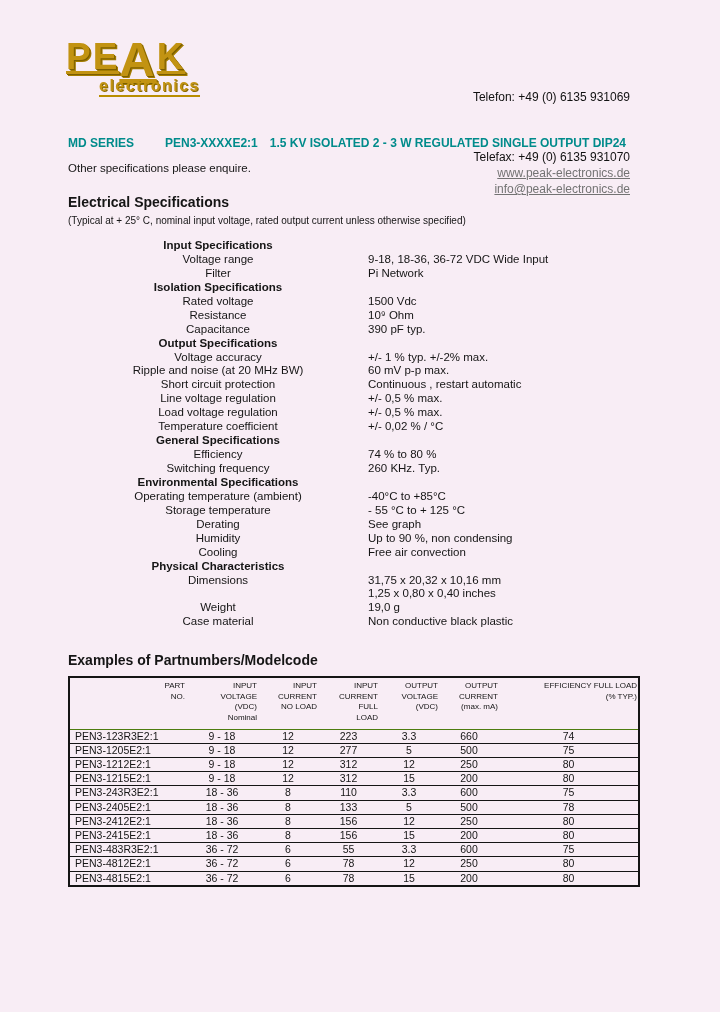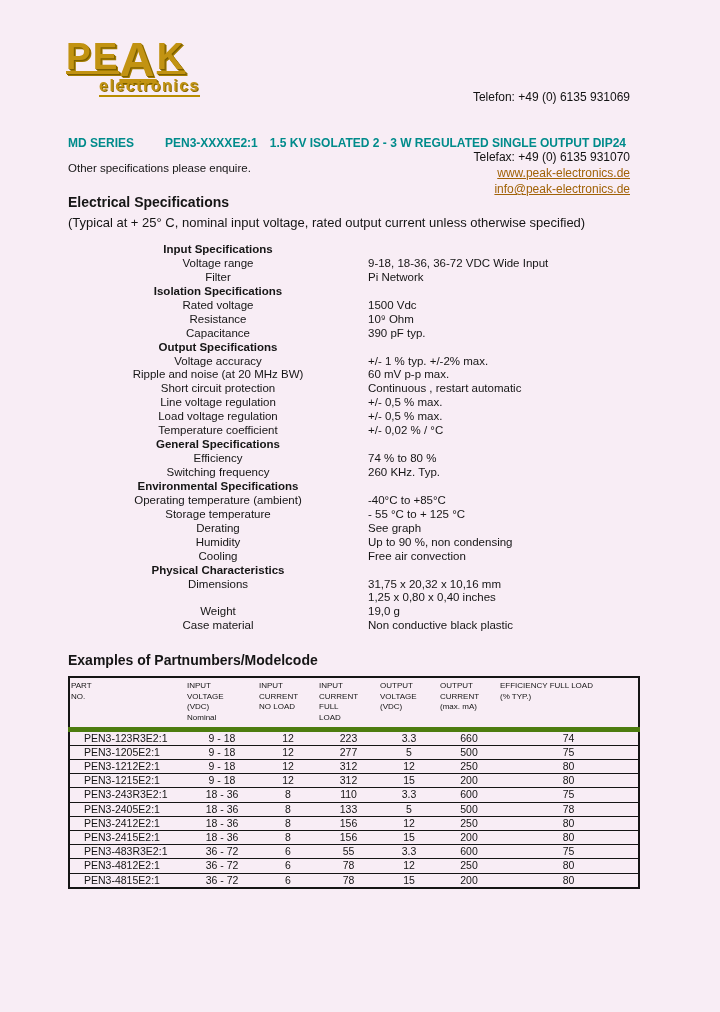--- a/index.html
+++ b/index.html
@@ -27,69 +27,69 @@
     font-weight: bold; font-size: 16px; letter-spacing: 1.5px;
     margin-left: 33px; margin-top: -1px;
     width: fit-content;
     border-bottom: 2px solid #b98e00; padding-bottom: 0px;
     text-shadow: 1px 1px 0 #8a6a00;
   }
 
   
   .contact { position: absolute; top: 45px; right: 90px; text-align: right; font-size: 12px; line-height: 16px; }
   .contact .plain { color: #111; margin-top: 44px; }
-  .contact .link { display: block; color: #a16207; text-decoration: underline; cursor: pointer; }
+  .contact .link { display: block; color: #737373; text-decoration: underline; cursor: pointer; }
 
   
   .title-row {
     position: absolute; left: 68px; top: 136px;
     font-weight: bold; font-size: 12px; color: #008b8b; white-space: nowrap;
   }
   .title-row .series { margin-right: 31px; }
   .title-row .model { margin-right: 12px; }
 
   .note { position: absolute; left: 68px; top: 162px; font-size: 11.5px; }
 
   
   .elec { position: absolute; left: 68px; top: 194px; width: 590px; }
   .section-heading { font-size: 14px; font-weight: bold; margin: 0; line-height: 16px; }
-  .elec .sub { font-size: 13px; margin-top: 5px; }
+  .elec .sub { font-size: 10px; margin-top: 5px; }
   .spec-list { margin-top: 13px; }
   .spec-row { display: flex; height: 13.95px; font-size: 11.5px; line-height: 13.8px; }
   .spec-row .spec-label { width: 300px; flex: 0 0 300px; text-align: center; }
   .spec-row.section .spec-label { font-weight: bold; }
 
   
   .examples { position: absolute; left: 68px; top: 652px; }
   .examples .section-heading { margin-bottom: 8px; }
   table.parts {
     border-collapse: collapse;
     width: 570px;
     table-layout: fixed;
     border: 2px solid #151515;
     background: transparent;
   }
   table.parts th {
     font-size: 8px; font-weight: normal;
     white-space: pre-line;
-    vertical-align: top; text-align: left;
+    vertical-align: top; text-align: right;
     padding: 3px 1px 0 1px;
     line-height: 10.5px;
     height: 52px;
-    border-bottom: 5px solid #4d7c0f;
+    border-bottom: 1px solid #4d7c0f;
   }
   table.parts td {
     font-size: 10.5px;
     text-align: center;
     height: 13.2px; line-height: 13.2px;
     padding: 0 2px;
     border-top: 1px solid #151515;
     overflow: hidden;
   }
-  table.parts td:first-child { text-align: left; padding-left: 14px; }
+  table.parts td:first-child { text-align: left; padding-left: 5px; }
   col.c1 { width: 117px; } col.c2 { width: 72px; } col.c3 { width: 60px; }
   col.c4 { width: 61px; } col.c5 { width: 60px; } col.c6 { width: 60px; }
   col.c7 { width: 140px; }
 </style>
 </head>
 <body>
 
 <div class="logo" style="color: rgb(194, 147, 18);">
   <div class="logo-word">
       <span>PE</span>

